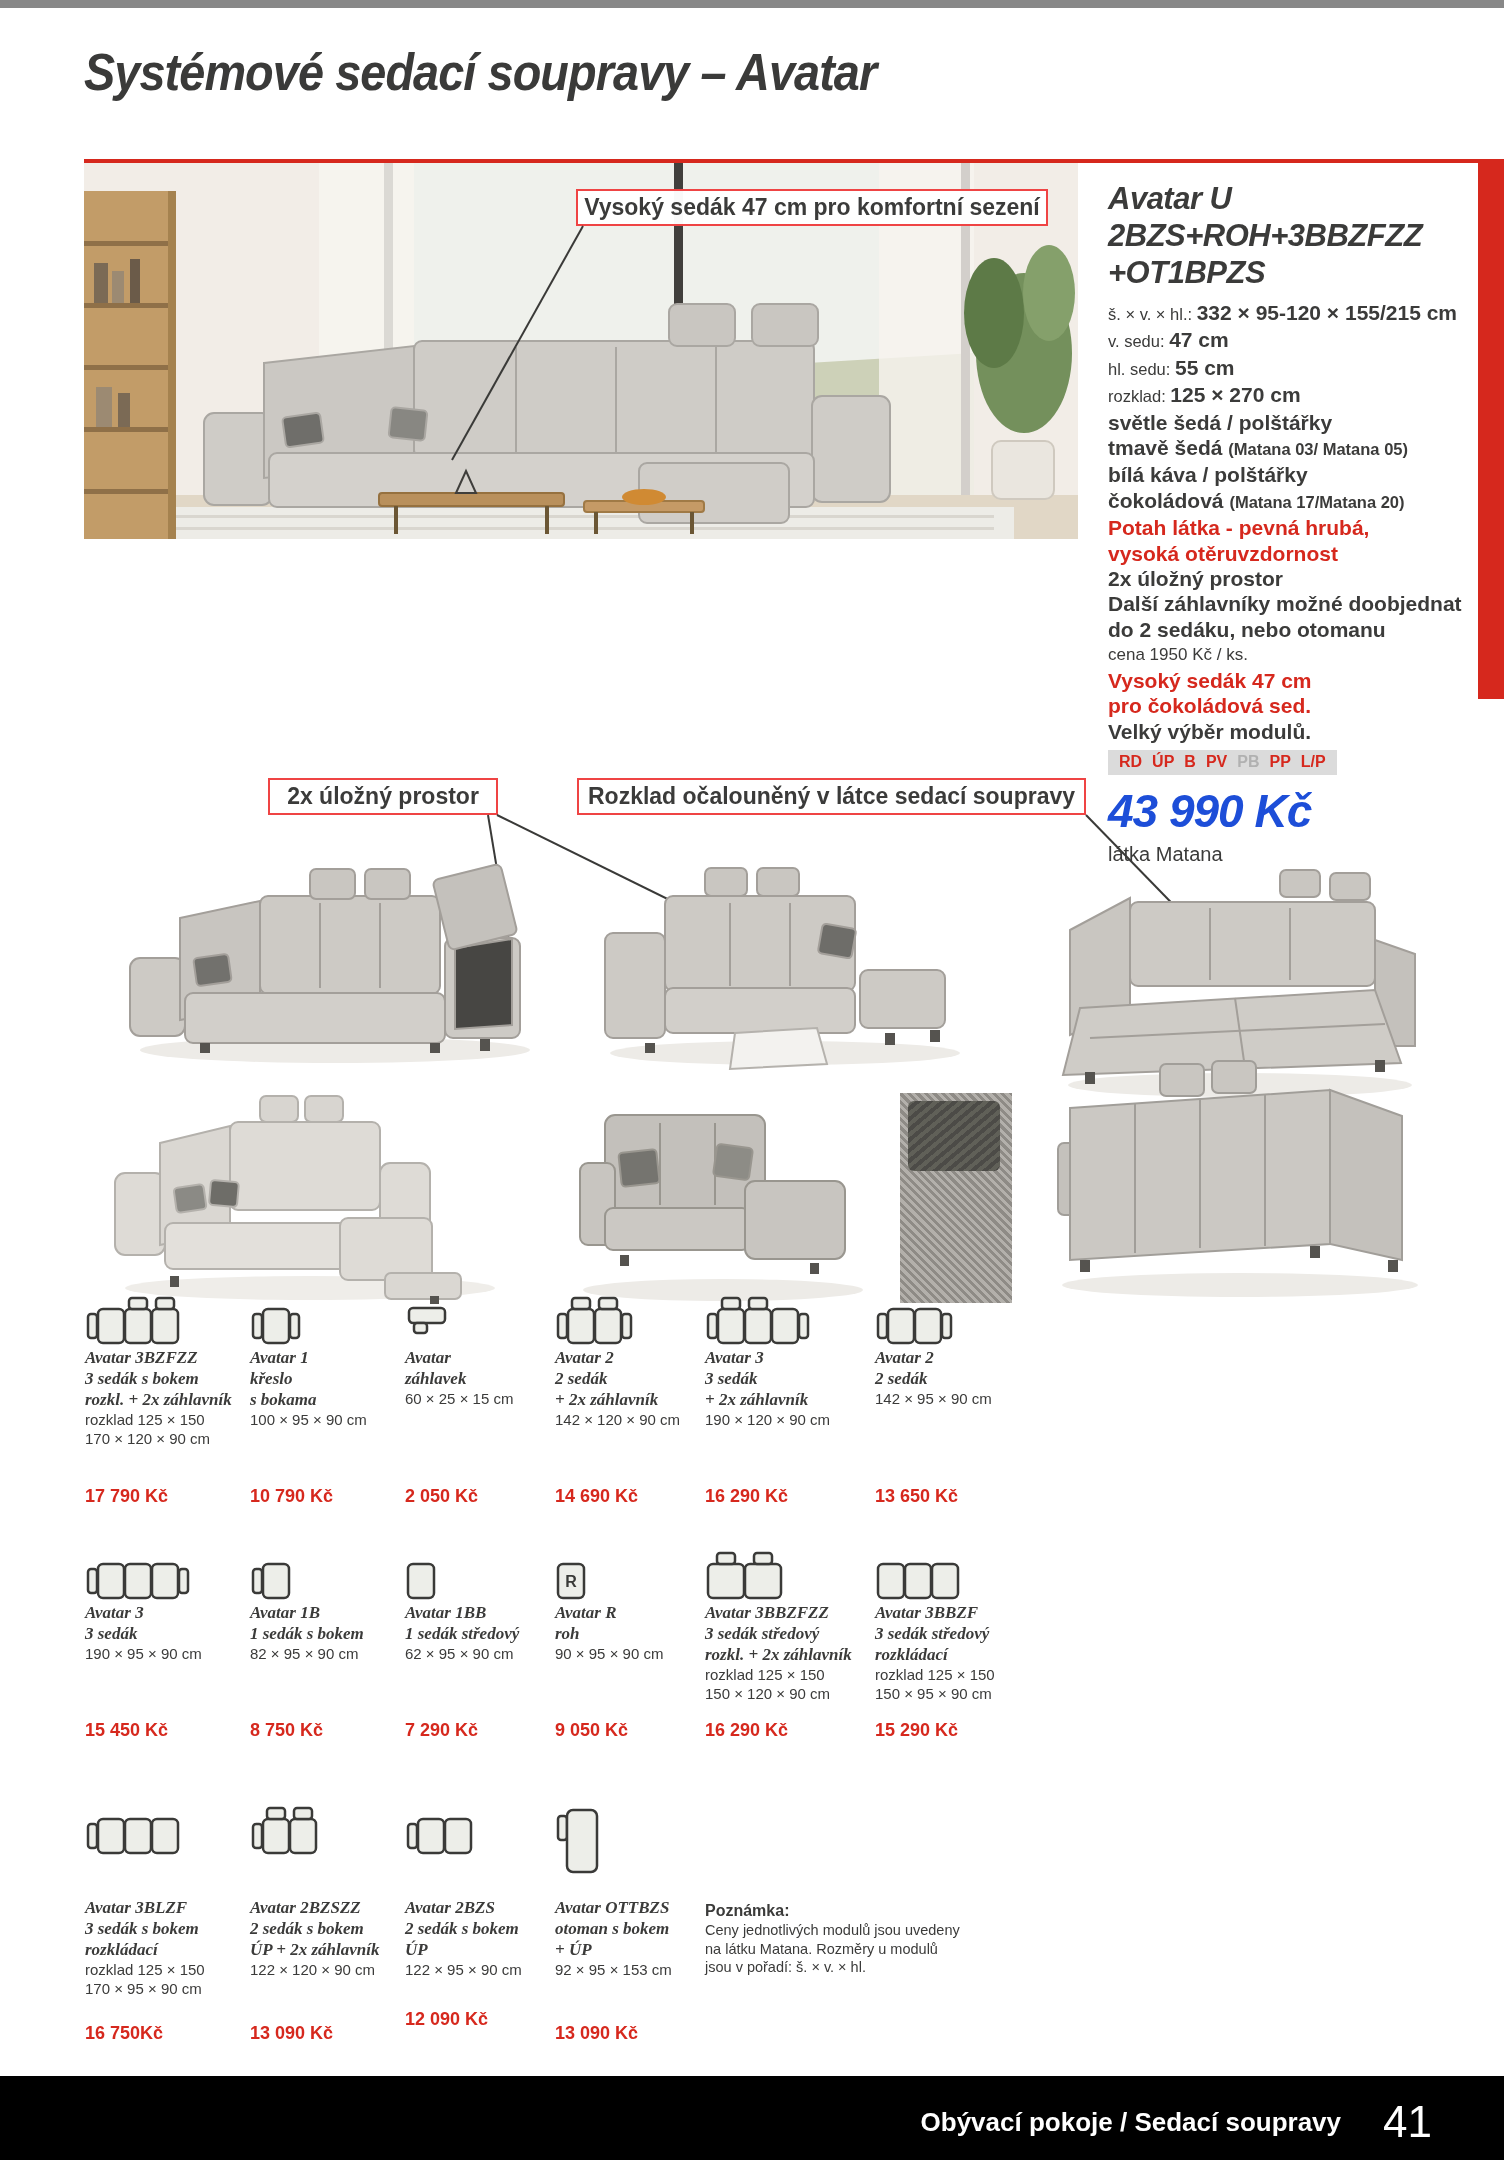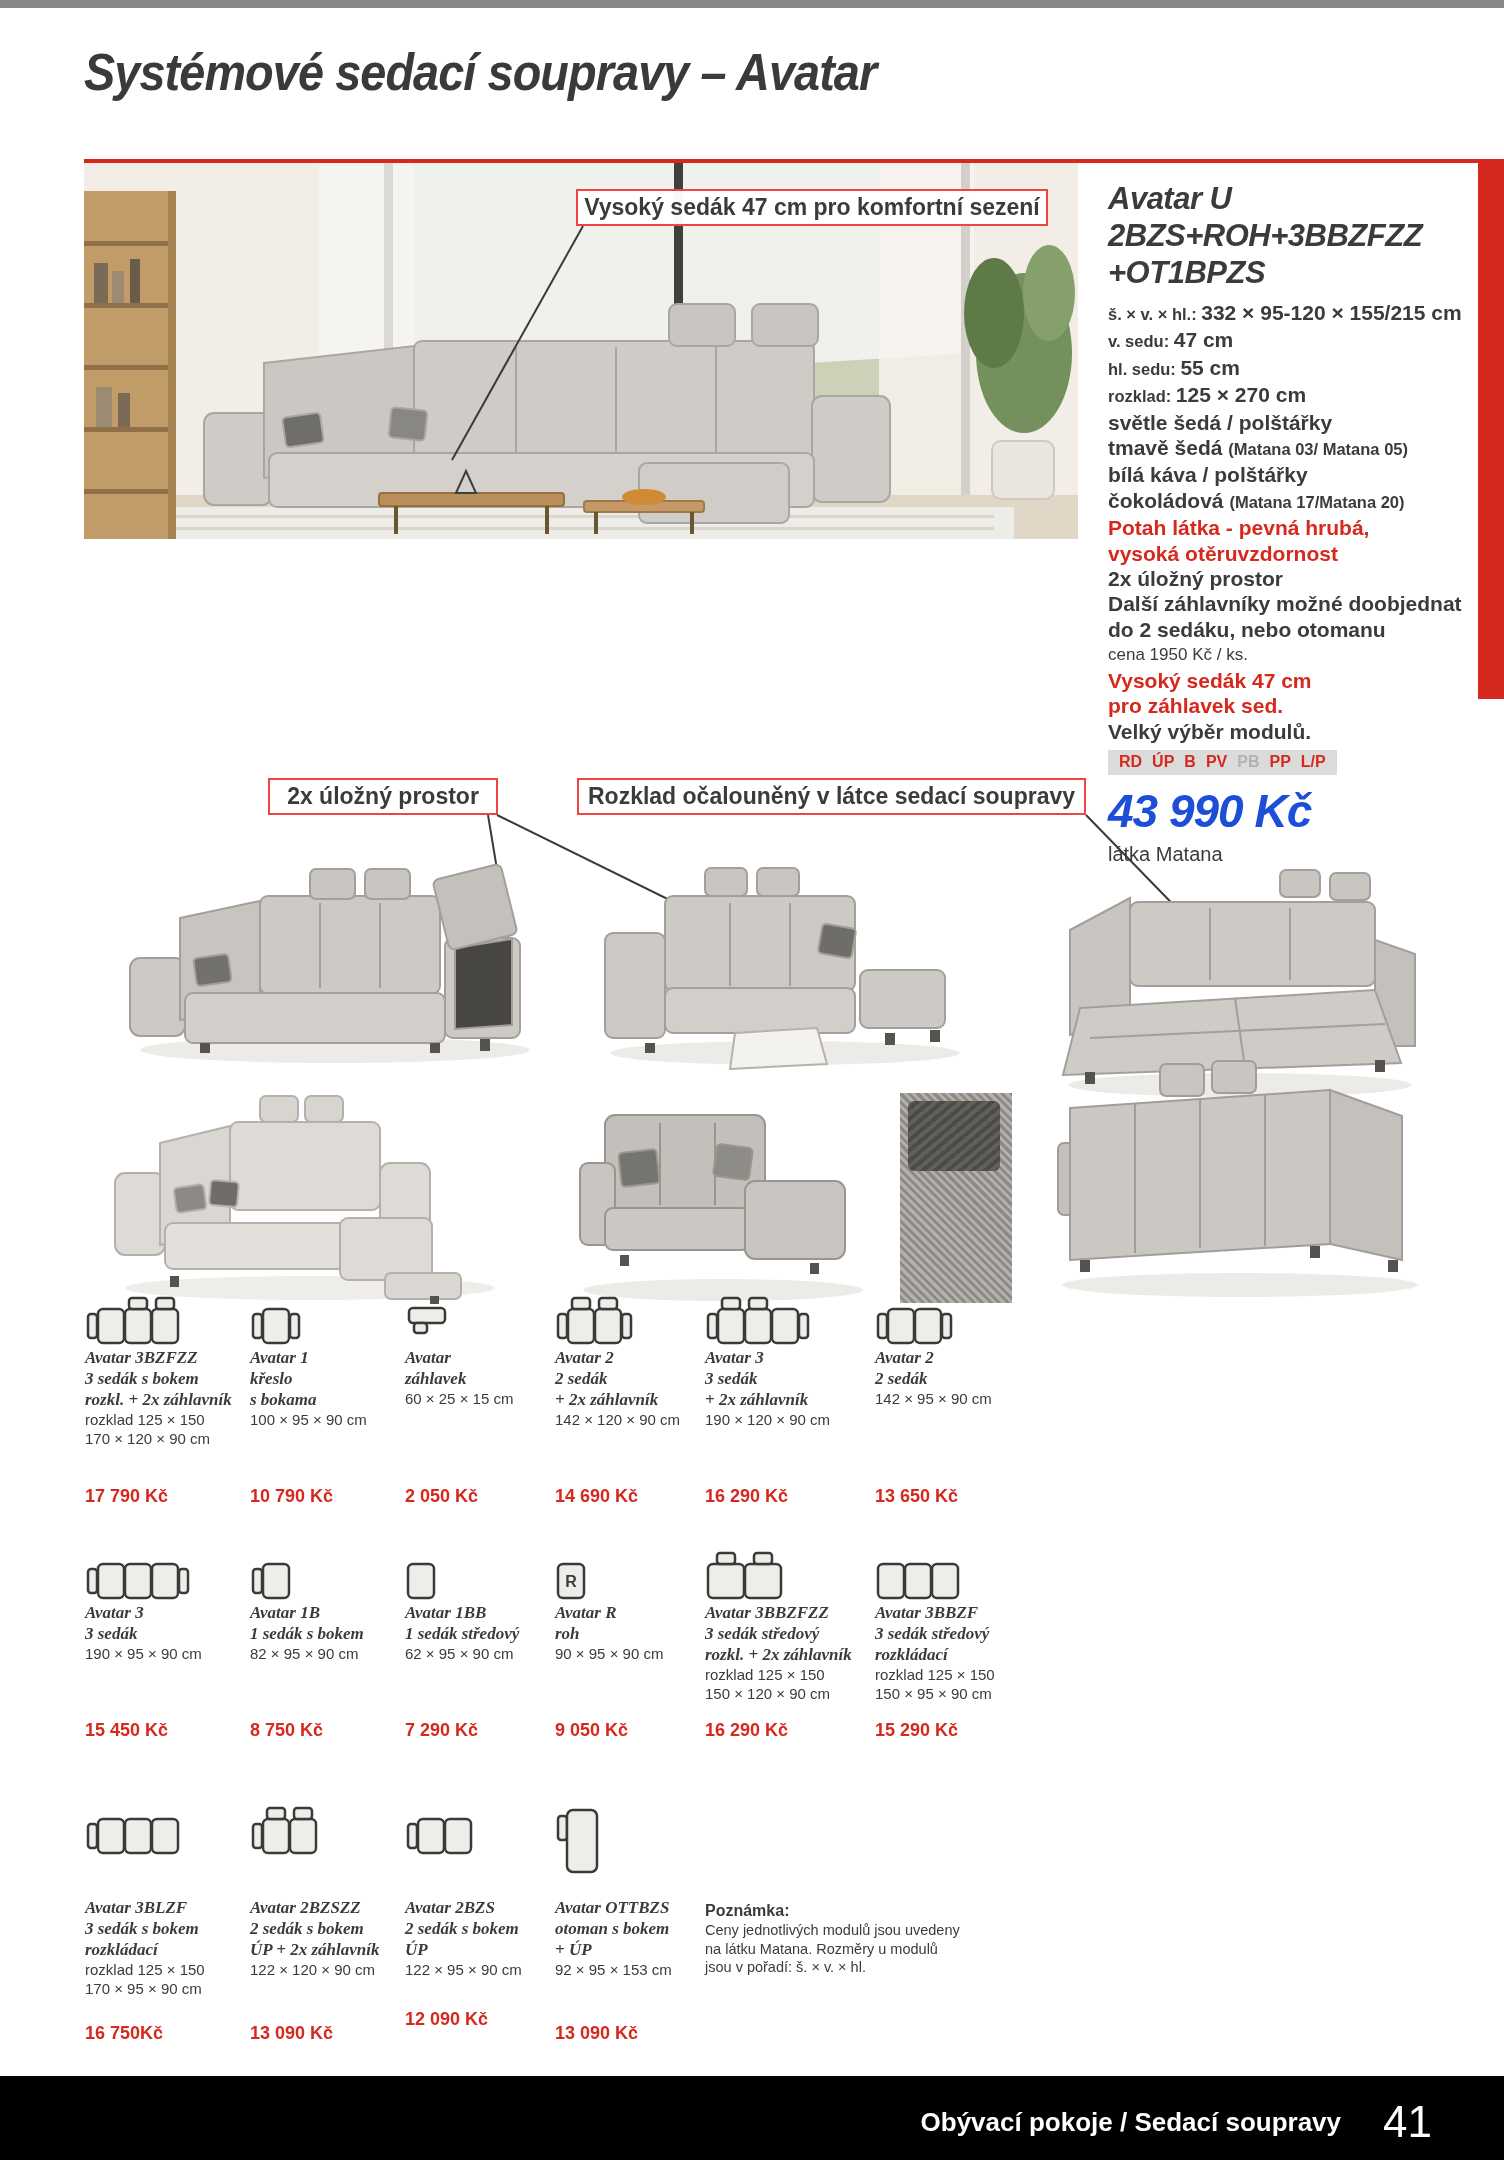--- a/index.html
+++ b/index.html
@@ -19,21 +19,21 @@
            color:#3b3b3a;white-space:nowrap;box-sizing:border-box;}
   .c1{left:576px;top:181px;width:472px;height:37px;}
   .c2{left:268px;top:770px;width:230px;height:37px;}
   .c3{left:577px;top:770px;width:509px;height:37px;}
   .leaders{position:absolute;left:0;top:0;width:1504px;height:2160px;pointer-events:none;}
   
   .info{position:absolute;left:1108px;top:172px;width:380px;}
   .p-title{font-size:31px;line-height:37px;font-weight:bold;font-style:italic;letter-spacing:-.5px;}
   .ilines{margin-top:9px;}
   .ln{font-size:21px;font-weight:bold;line-height:25.4px;white-space:nowrap;color:#3b3b3a;}
-  .ln .lbl{font-size:16.5px;font-weight:bold;}
+  .ln .lbl{font-size:16.5px;font-weight:normal;}
   .ln .sm{font-size:16.5px;font-weight:bold;}
   .ln.red{color:#d6281d;}
   .ln.small{font-size:17px;font-weight:normal;}
   .badges{margin-top:6px;background:#dbdbdb;display:inline-flex;gap:10px;padding:3px 11px 4px 11px;}
   .badges span{font-size:16px;font-weight:bold;color:#d6281d;}
   .badges span.off{color:#b1b1b1;}
   .price{margin-top:9px;font-size:46px;font-weight:bold;color:#1d4ed8;letter-spacing:-1px;font-style:italic;}
   .fabric{margin-top:5px;font-size:20px;}
   
   .ph{position:absolute;}
@@ -161,21 +161,21 @@
         <div class="ln">tmavě šedá <span class="sm">(Matana 03/ Matana 05)</span></div>
         <div class="ln">bílá káva / polštářky</div>
         <div class="ln">čokoládová <span class="sm">(Matana 17/Matana 20)</span></div>
         <div class="ln red">Potah látka - pevná hrubá,</div>
         <div class="ln red">vysoká otěruvzdornost</div>
         <div class="ln">2x úložný prostor</div>
         <div class="ln">Další záhlavníky možné doobjednat</div>
         <div class="ln">do 2 sedáku, nebo otomanu</div>
         <div class="ln small">cena 1950 Kč / ks.</div>
         <div class="ln red">Vysoký sedák 47 cm</div>
-        <div class="ln red">pro záhlavek sed.</div>
+        <div class="ln red">pro čokoládová sed.</div>
         <div class="ln">Velký výběr modulů.</div>
       </div>
     <div class="badges" id="badges">
         <span>RD</span>
         <span>ÚP</span>
         <span>B</span>
         <span>PV</span>
         <span class="off">PB</span>
         <span>PP</span>
         <span>L/P</span>

